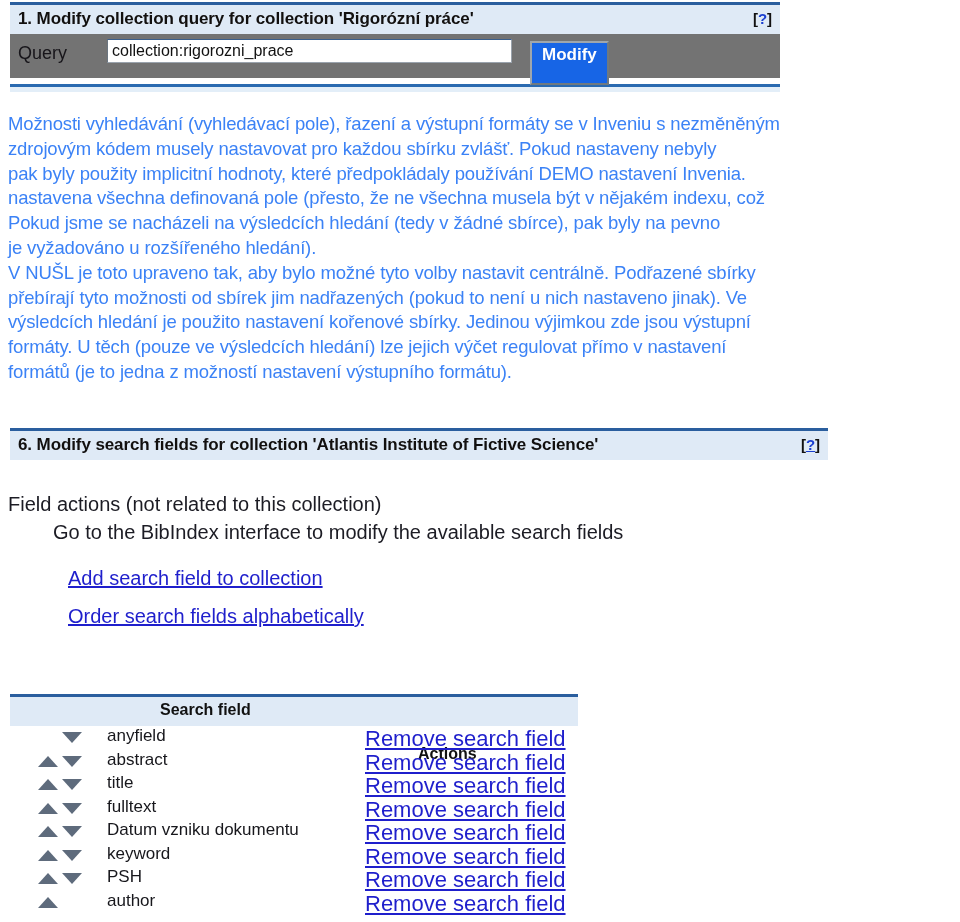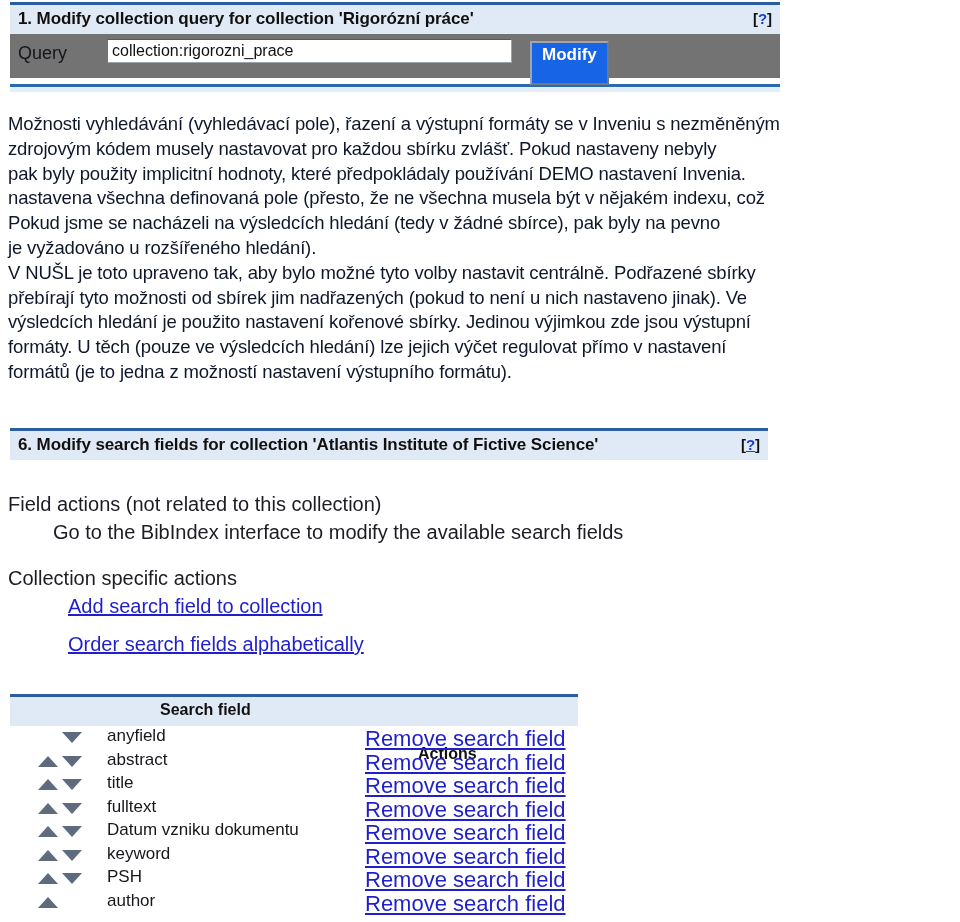--- a/index.html
+++ b/index.html
@@ -108,31 +108,31 @@
   }
 
   
   #prose {
     position: absolute;
     left: 8px;
     top: 112px;
     width: 950px;
     font-size: 18.5px;
     line-height: 24.8px;
-    color: #0f172a;
+    color: #3b82f6;
     letter-spacing: -0.15px;
   }
   #prose p { margin: 0; }
 
   
   #panel-two {
     position: absolute;
     left: 10px;
     top: 428px;
-    width: 758px;
+    width: 818px;
   }
   #panel-two .panel-header { font-size: 17px; }
 
   #field-actions {
     position: absolute;
     left: 8px;
     top: 490px;
     width: 930px;
     font-size: 20px;
     color: #1c1c24;
@@ -269,21 +269,20 @@
     <span class="help-tag underlined nowrap"><span>[</span><span class="qmark">?</span><span>]</span></span>
   </div>
 </div>
 
 <div id="field-actions">
   <div>Field actions (not related to this collection)</div>
   <div class="indent">Go to the BibIndex interface to modify the available search fields</div>
 </div>
 
 <div id="collection-actions">
-  <div>Collection specific actions</div>
   <div class="indent"><span class="ui-link">Add search field to collection</span></div>
   <div class="link-gap"></div>
   <div class="indent"><span class="ui-link">Order search fields alphabetically</span></div>
 </div>
 
 <div id="fields-table">
   <div class="table-toprule"></div>
   <div class="table-head">
     <span class="th-field">Search field</span>
     <span class="th-actions">Actions</span>

